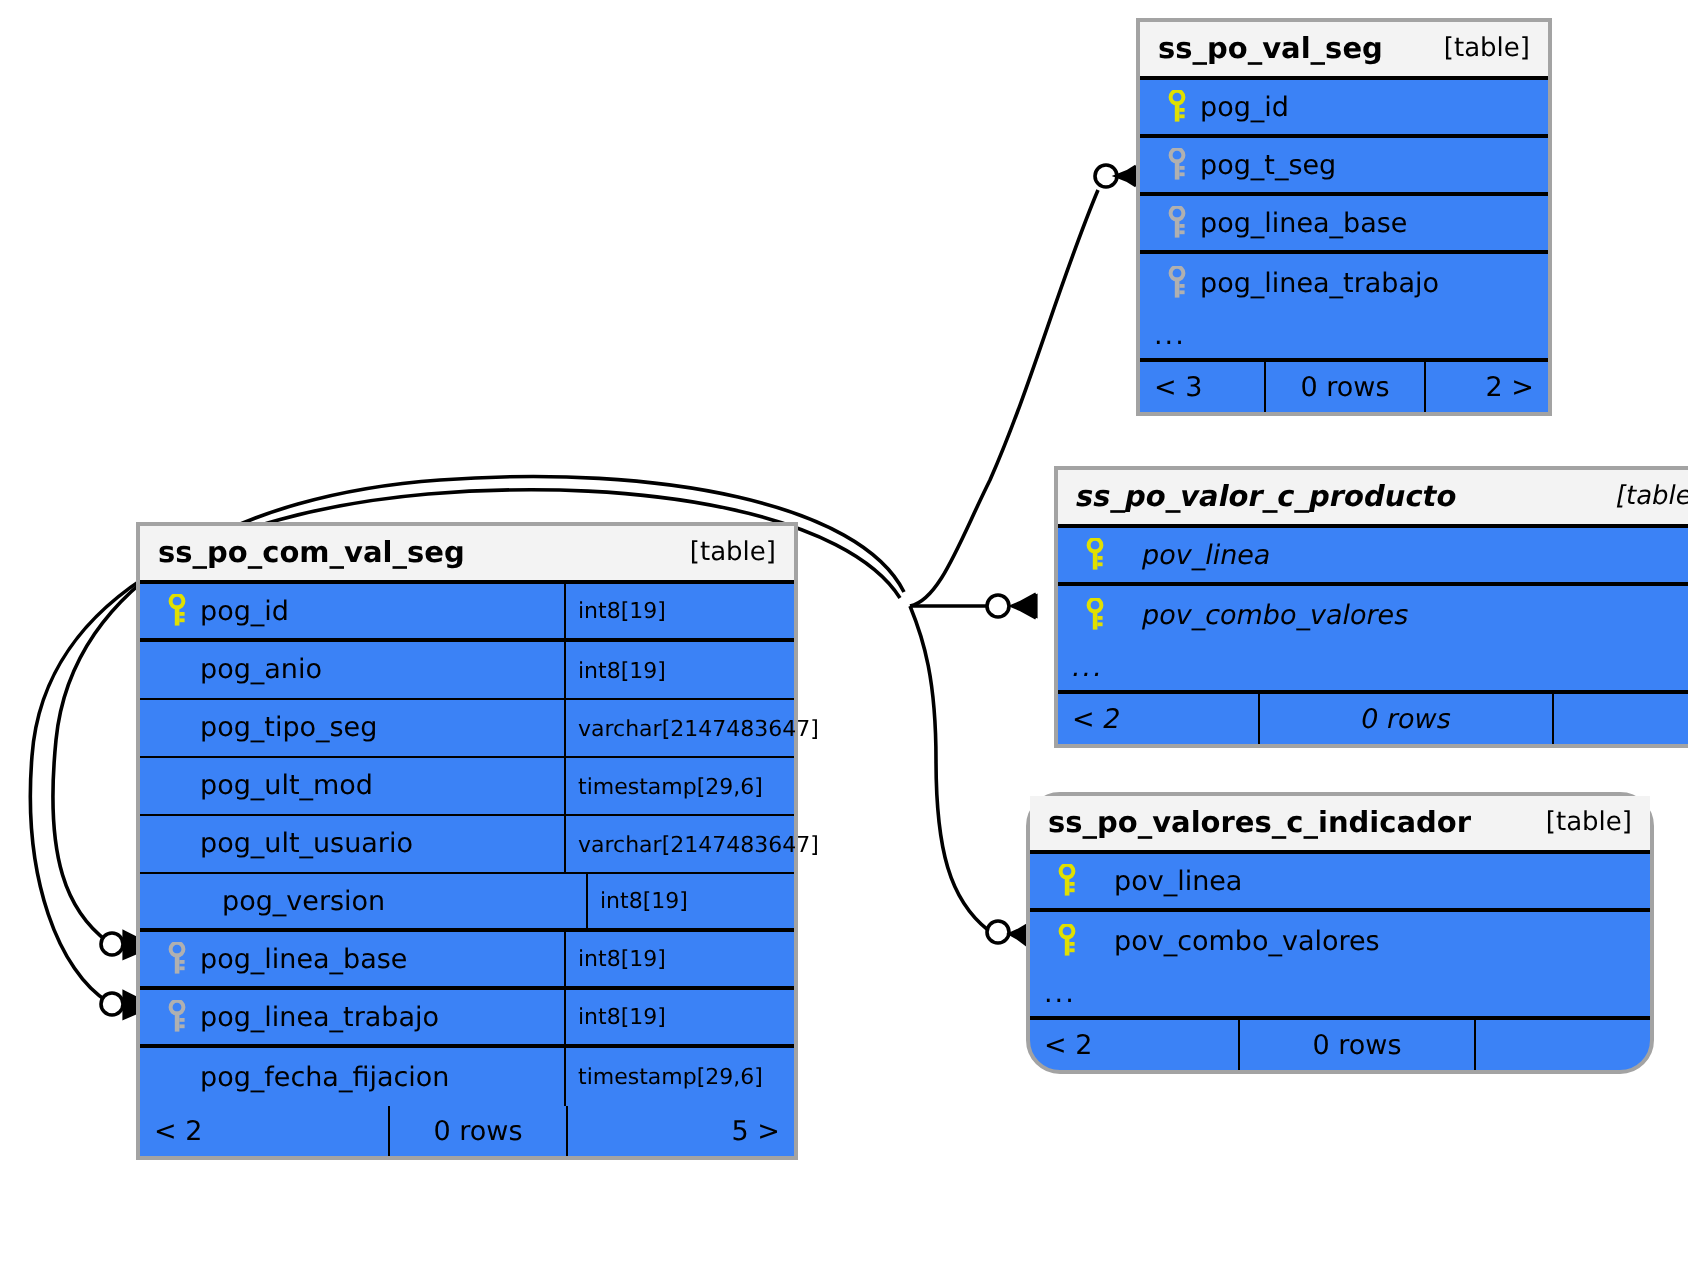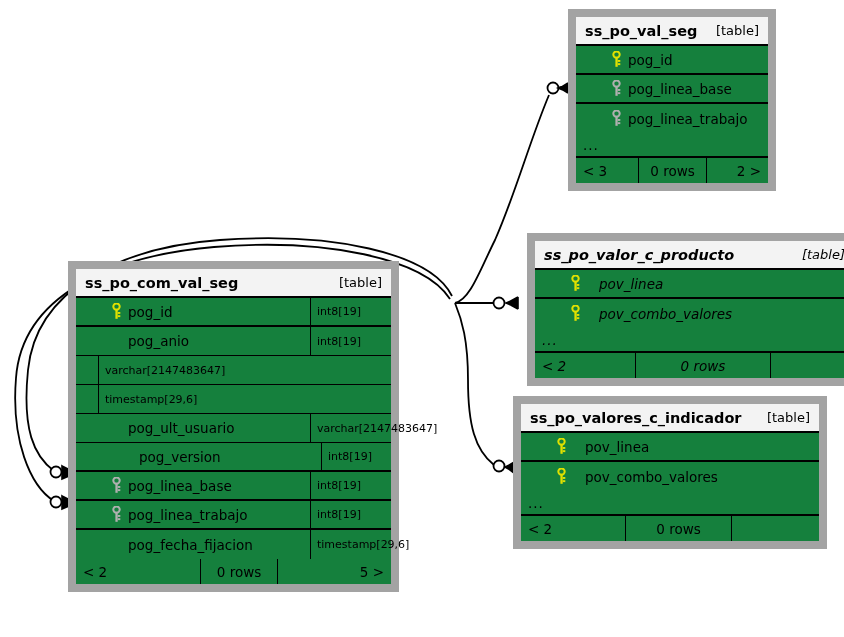--- a/index.html
+++ b/index.html
@@ -26,22 +26,22 @@
     left: 0; top: 0;
     width: 844px;
     height: 637px;
     pointer-events: none;
     z-index: 5;
   }
 
   
   .tbl {
     position: absolute;
-    background: #15803d;
-    border: 8px solid #a3a3a3;
+    background: #3b82f6;
+    border: 2px solid #a3a3a3;
     box-sizing: border-box;
     z-index: 10;
   }
   .tbl-head {
     background: #f3f3f3;
     border-bottom: 2px solid #000000;
     box-sizing: border-box;
     display: flex;
     align-items: center;
     justify-content: space-between;
@@ -61,21 +61,20 @@
     padding-left: 12px;
   }
 
   .rows { display: block; }
   .row {
     display: flex;
     align-items: stretch;
     border-bottom: 1px solid #000000;
     box-sizing: border-box;
     height: 29px;
-    padding-left: 22px;
   }
   .row.thick { border-bottom: 2px solid #000000; }
   .row:last-child { border-bottom: none; }
 
   .cell-name {
     display: flex;
     align-items: center;
     box-sizing: border-box;
     padding-left: 8px;
     font-size: 13.5px;
@@ -205,20 +204,33 @@
       <div class="row thick">
         <span class="cell-name" style="flex:1 1 auto;">
           <span class="keyslot">
             <svg class="key" width="9" height="17" viewBox="0 0 9 17">
                 <circle cx="4.5" cy="3.6" r="3.2" fill="none" stroke="#b0b0b0" stroke-width="2"></circle>
                 <rect x="3.4" y="5.8" width="2.3" height="10" fill="#b0b0b0"></rect>
                 <rect x="5.7" y="9" width="2.6" height="1.9" fill="#b0b0b0"></rect>
                 <rect x="5.7" y="12.2" width="2.6" height="1.9" fill="#b0b0b0"></rect>
               </svg>
           </span>
+          <span class="lbl">pog_t_seg</span>
+        </span>
+      </div>
+      <div class="row thick">
+        <span class="cell-name" style="flex:1 1 auto;">
+          <span class="keyslot">
+            <svg class="key" width="9" height="17" viewBox="0 0 9 17">
+                <circle cx="4.5" cy="3.6" r="3.2" fill="none" stroke="#b0b0b0" stroke-width="2"></circle>
+                <rect x="3.4" y="5.8" width="2.3" height="10" fill="#b0b0b0"></rect>
+                <rect x="5.7" y="9" width="2.6" height="1.9" fill="#b0b0b0"></rect>
+                <rect x="5.7" y="12.2" width="2.6" height="1.9" fill="#b0b0b0"></rect>
+              </svg>
+          </span>
           <span class="lbl">pog_linea_base</span>
         </span>
       </div>
       <div class="row thick">
         <span class="cell-name" style="flex:1 1 auto;">
           <span class="keyslot">
             <svg class="key" width="9" height="17" viewBox="0 0 9 17">
                 <circle cx="4.5" cy="3.6" r="3.2" fill="none" stroke="#b0b0b0" stroke-width="2"></circle>
                 <rect x="3.4" y="5.8" width="2.3" height="10" fill="#b0b0b0"></rect>
                 <rect x="5.7" y="9" width="2.6" height="1.9" fill="#b0b0b0"></rect>
@@ -261,24 +273,32 @@
 
       <div class="row">
         <span class="cell-name" style="flex:0 0 212px;">
           <span class="keyslot"></span>
           <span class="lbl">pog_anio</span>
         </span>
         <span class="cell-type">int8[19]</span>
       </div>
 
       <div class="row">
+        <span class="cell-name" style="flex:0 0 212px;">
+          <span class="keyslot"></span>
+          <span class="lbl">pog_tipo_seg</span>
+        </span>
         <span class="cell-type">varchar[2147483647]</span>
       </div>
 
       <div class="row">
+        <span class="cell-name" style="flex:0 0 212px;">
+          <span class="keyslot"></span>
+          <span class="lbl">pog_ult_mod</span>
+        </span>
         <span class="cell-type">timestamp[29,6]</span>
       </div>
 
       <div class="row">
         <span class="cell-name" style="flex:0 0 212px;">
           <span class="keyslot"></span>
           <span class="lbl">pog_ult_usuario</span>
         </span>
         <span class="cell-type">varchar[2147483647]</span>
       </div>
@@ -370,21 +390,21 @@
       </div>
     </div>
     <div class="row-ellipsis">...</div>
     <div class="tbl-foot">
       <div class="foot-cell foot-l" style="flex:0 0 100px;">&lt; 2</div>
       <div class="foot-cell foot-c" style="flex:1 1 auto;">0 rows</div>
       <div class="foot-cell foot-r" style="flex:0 0 84px;"></div>
     </div>
   </div>
 
-  <div class="tbl" style="left:513px; top:396px; width:314px;">
+  <div class="tbl" style="left:513px; top:396px; width:314px;border-radius:17px;">
     <div class="tbl-head">
       <span class="tbl-name">ss_po_valores_c_indicador</span>
       <span class="tbl-tag">[table]</span>
     </div>
     <div class="rows">
       <div class="row thick">
         <span class="cell-name" style="flex:1 1 auto;">
           <span class="keyslot">
             <svg class="key" width="9" height="17" viewBox="0 0 9 17">
                 <circle cx="4.5" cy="3.6" r="3.2" fill="none" stroke="#e0e000" stroke-width="2"></circle>

